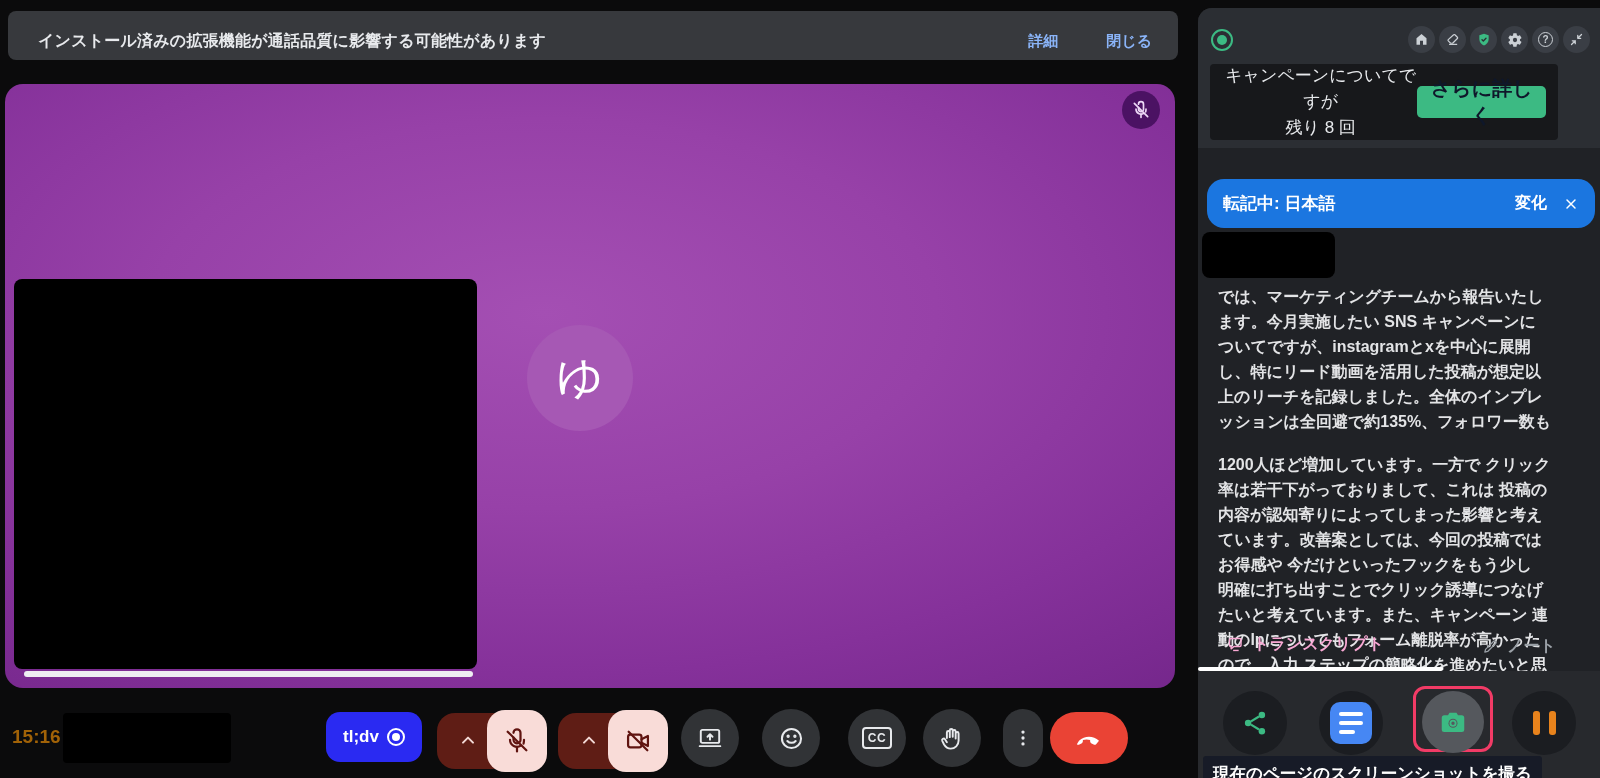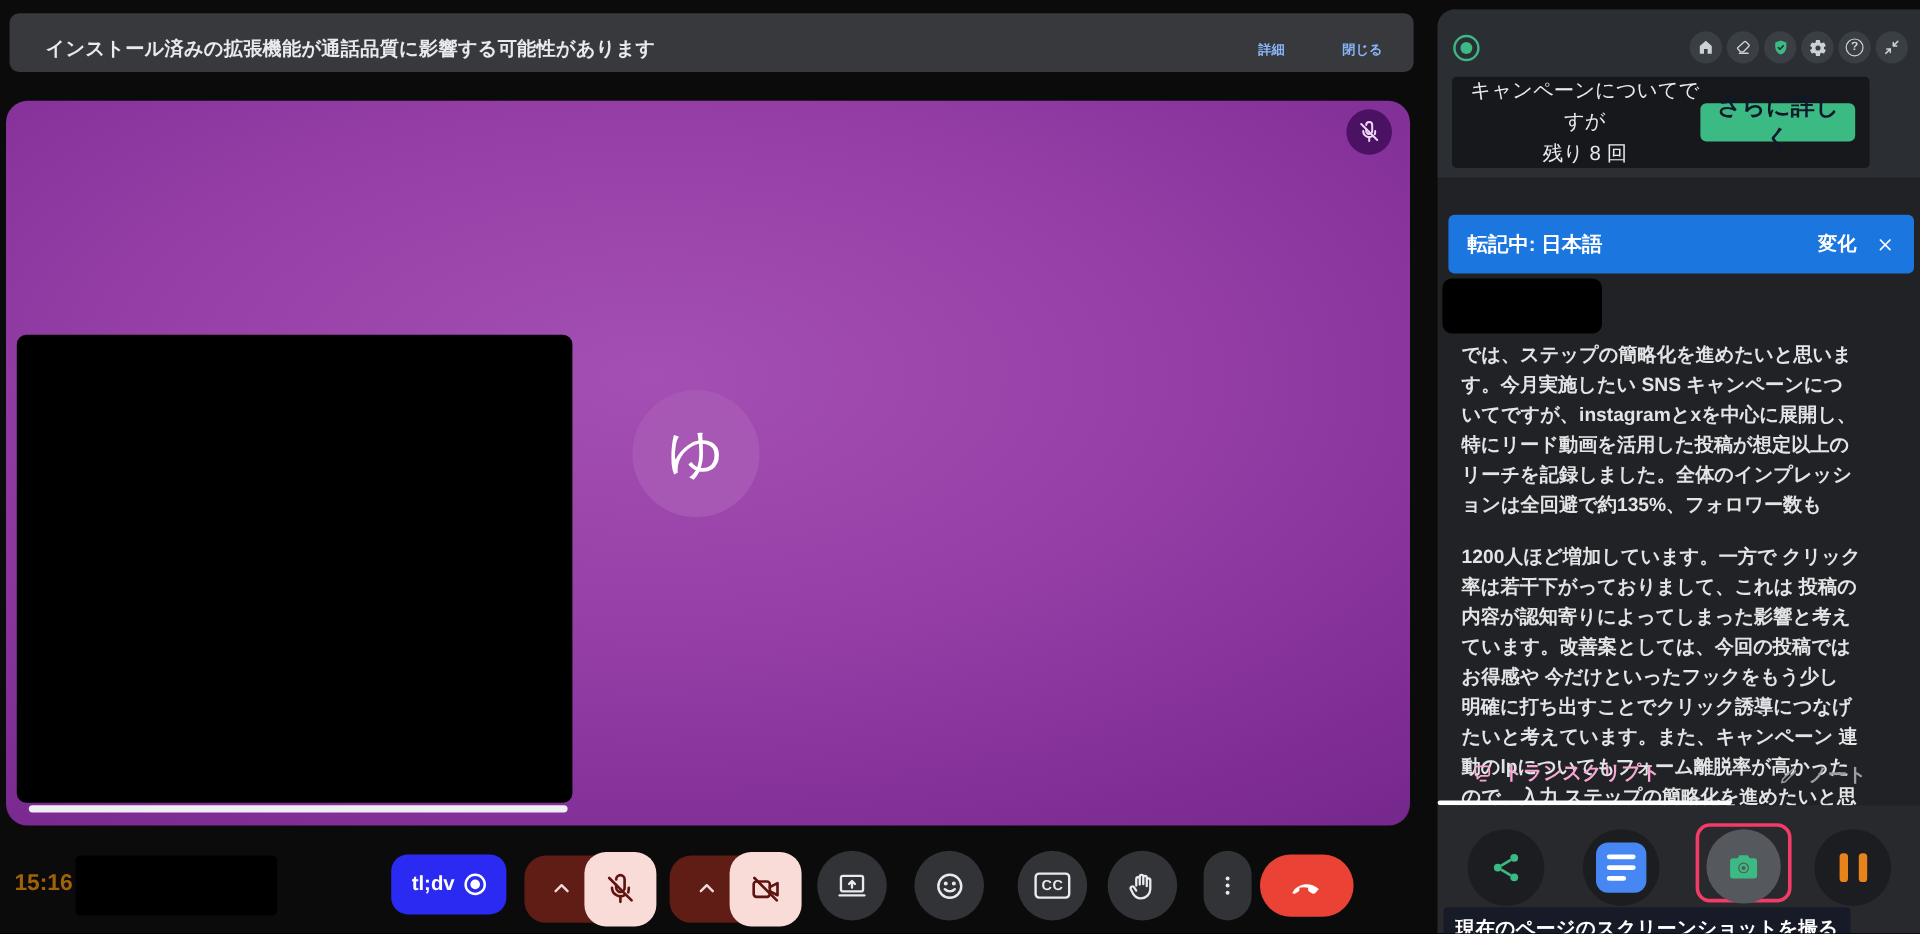--- a/index.html
+++ b/index.html
@@ -5,21 +5,21 @@
   * { margin:0; padding:0; box-sizing:border-box; }
   html,body { background:#000; }
   body { font-family:"Liberation Sans", sans-serif; }
   .page { position:relative; width:1600px; height:778px; background:#0b0b0c; overflow:hidden; }
   .abs { position:absolute; }
 
   
   .notif { left:8px; top:11px; width:1170px; height:49px; background:#37393d; border-radius:8px;
            display:flex; align-items:center; gap:48px; padding:12px 26px 0 30px; }
   .notif-msg { flex:1; color:#e8eaed; font-size:16px; font-weight:600; letter-spacing:.2px; }
-  .notif-link { color:var(--link-blue); font-size:11px; font-weight:700; cursor:pointer; }
+  .notif-link { color:var(--link-blue); font-size:15px; font-weight:700; cursor:pointer; }
 
   
   .stage { left:5px; top:84px; width:1170px; height:604px; border-radius:18px;
            background: radial-gradient(ellipse 120% 115% at 46% 38%,
              #a44fb3 0%, #9741a8 28%, #85319a 52%, #722589 74%, #601c7b 92%, #581573 100%); }
   .share-redact { left:14px; top:279px; width:463px; height:390px; background:#000; border-radius:8px; }
   .share-underline { left:24px; top:671px; width:449px; height:6px; background:#efeef2; border-radius:3px; }
   .avatar { left:527px; top:325px; width:106px; height:106px; border-radius:50%; background:#a658b4;
             display:flex; align-items:center; justify-content:center; color:#fff; font-size:46px; }
   .mic-badge { left:1122px; top:91px; width:38px; height:38px; border-radius:50%; background:#4b1263;
@@ -60,21 +60,21 @@
   .sb-ic { width:27px; height:27px; border-radius:50%; background:#3a3e45; border:none; color:#ccd1d6;
            display:flex; align-items:center; justify-content:center; cursor:pointer; }
   .help-glyph { width:15px; height:15px; border:1.7px solid #ccd1d6; border-radius:50%;
                 display:flex; align-items:center; justify-content:center; font-size:10px; font-weight:700; }
   .promo { left:12px; top:56px; width:348px; height:76px; background:#17181b; border-radius:4px;
            display:flex; align-items:center; padding:0 12px 0 14px; }
   .promo-text { width:218px; text-align:center; color:#e8eaed; font-size:17px; line-height:26px; font-weight:500; }
   .promo-cta { margin-left:auto; height:32px; padding:0 10px; background:var(--accent-green); color:#0f172a;
                border:none; border-radius:5px; font-family:inherit; font-weight:700; font-size:20px; cursor:pointer;
                display:flex; align-items:center; }
-  .transcribe { left:9px; top:171px; width:388px; height:49px; background:var(--blue-bar); border-radius:5px;
+  .transcribe { left:9px; top:171px; width:388px; height:49px; background:var(--blue-bar); border-radius:17px;
                 display:flex; align-items:center; padding:0 16px; }
   .transcribe-label { color:#fff; font-size:17px; font-weight:700; }
   .transcribe-change { margin-left:auto; margin-right:16px; color:#fff; font-size:16px; font-weight:700; cursor:pointer; }
   .transcribe-x { background:none; border:none; color:#fff; cursor:pointer; display:flex; align-items:center; }
   .speaker-redact { left:4px; top:224px; width:133px; height:46px; background:#000; border-radius:8px; }
   .transcript { left:20px; top:276px; width:334px; color:#e3e4e6; font-size:16px; font-weight:700; line-height:25px; }
   .transcript p + p { margin-top:18px; }
   .tab { position:absolute; display:flex; align-items:center; gap:8px; background:none; border:none;
          cursor:pointer; font-family:inherit; }
   .tab-transcript { left:28px; top:626px; color:#f9a8d4; font-size:16px; font-weight:700; }
@@ -251,21 +251,21 @@
       <button class="transcribe-x">
         <svg width="16" height="16" viewBox="0 0 24 24" fill="none" stroke="currentColor" stroke-width="2.2" stroke-linecap="round">
             <path d="M6 6l12 12M18 6L6 18"></path>
           </svg>
       </button>
     </div>
 
     <div class="abs speaker-redact"></div>
 
     <div class="abs transcript">
-      <p>では、ステップの簡略化を進めたいと思います。今月実施したい SNS キャンペーンについてですが、instagramとxを中心に展開し、特にリード動画を活用した投稿が想定以上のリーチを記録しました。全体のインプレッションは全回避で約135%、フォロワー数も</p>
+      <p>では、マーケティングチームから報告いたします。今月実施したい SNS キャンペーンについてですが、instagramとxを中心に展開し、特にリード動画を活用した投稿が想定以上のリーチを記録しました。全体のインプレッションは全回避で約135%、フォロワー数も</p>
       <p>1200人ほど増加しています。一方で クリック率は若干下がっておりまして、これは 投稿の内容が認知寄りによってしまった影響と考えています。改善案としては、今回の投稿ではお得感や 今だけといったフックをもう少し 明確に打ち出すことでクリック誘導につなげたいと考えています。また、キャンペーン 連動のlpについてもフォーム離脱率が高かったので、入力 ステップの簡略化を進めたいと思います。以上、簡単ですが、ご報告と今後の施策の方向性になります。</p>
     </div>
 
     <button class="tab tab-transcript">
       <svg width="19" height="19" viewBox="0 0 24 24" fill="none" stroke="currentColor" stroke-width="1.8" stroke-linejoin="round">
           <path d="M6 4.5h11.5A1.5 1.5 0 0 1 19 6v7a1.5 1.5 0 0 1-1.5 1.5H10l-3.5 3v-3h-.5A1.5 1.5 0 0 1 4.5 13V6A1.5 1.5 0 0 1 6 4.5z"></path>
           <path d="M9 19.5h7"></path>
         </svg>
       <span>トランスクリプト</span>
     </button>

